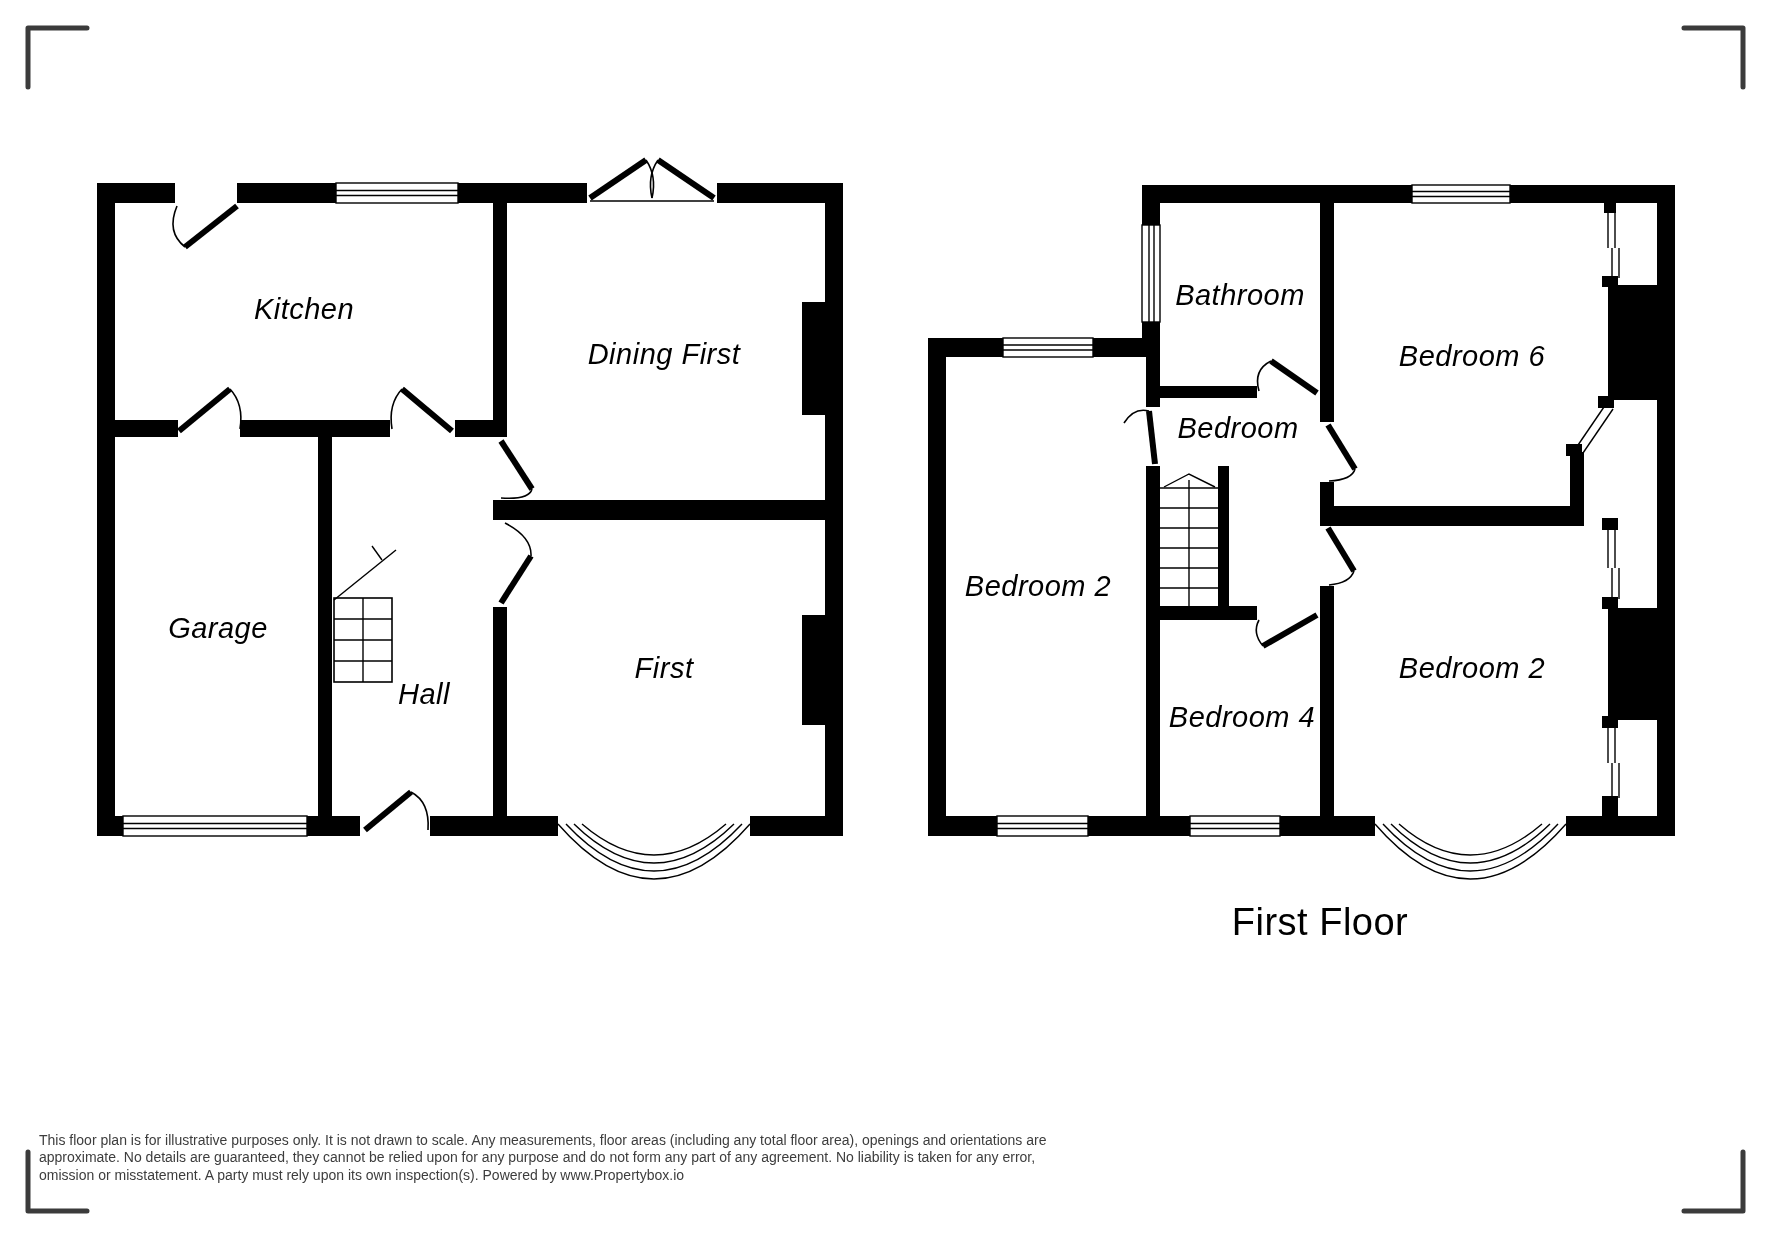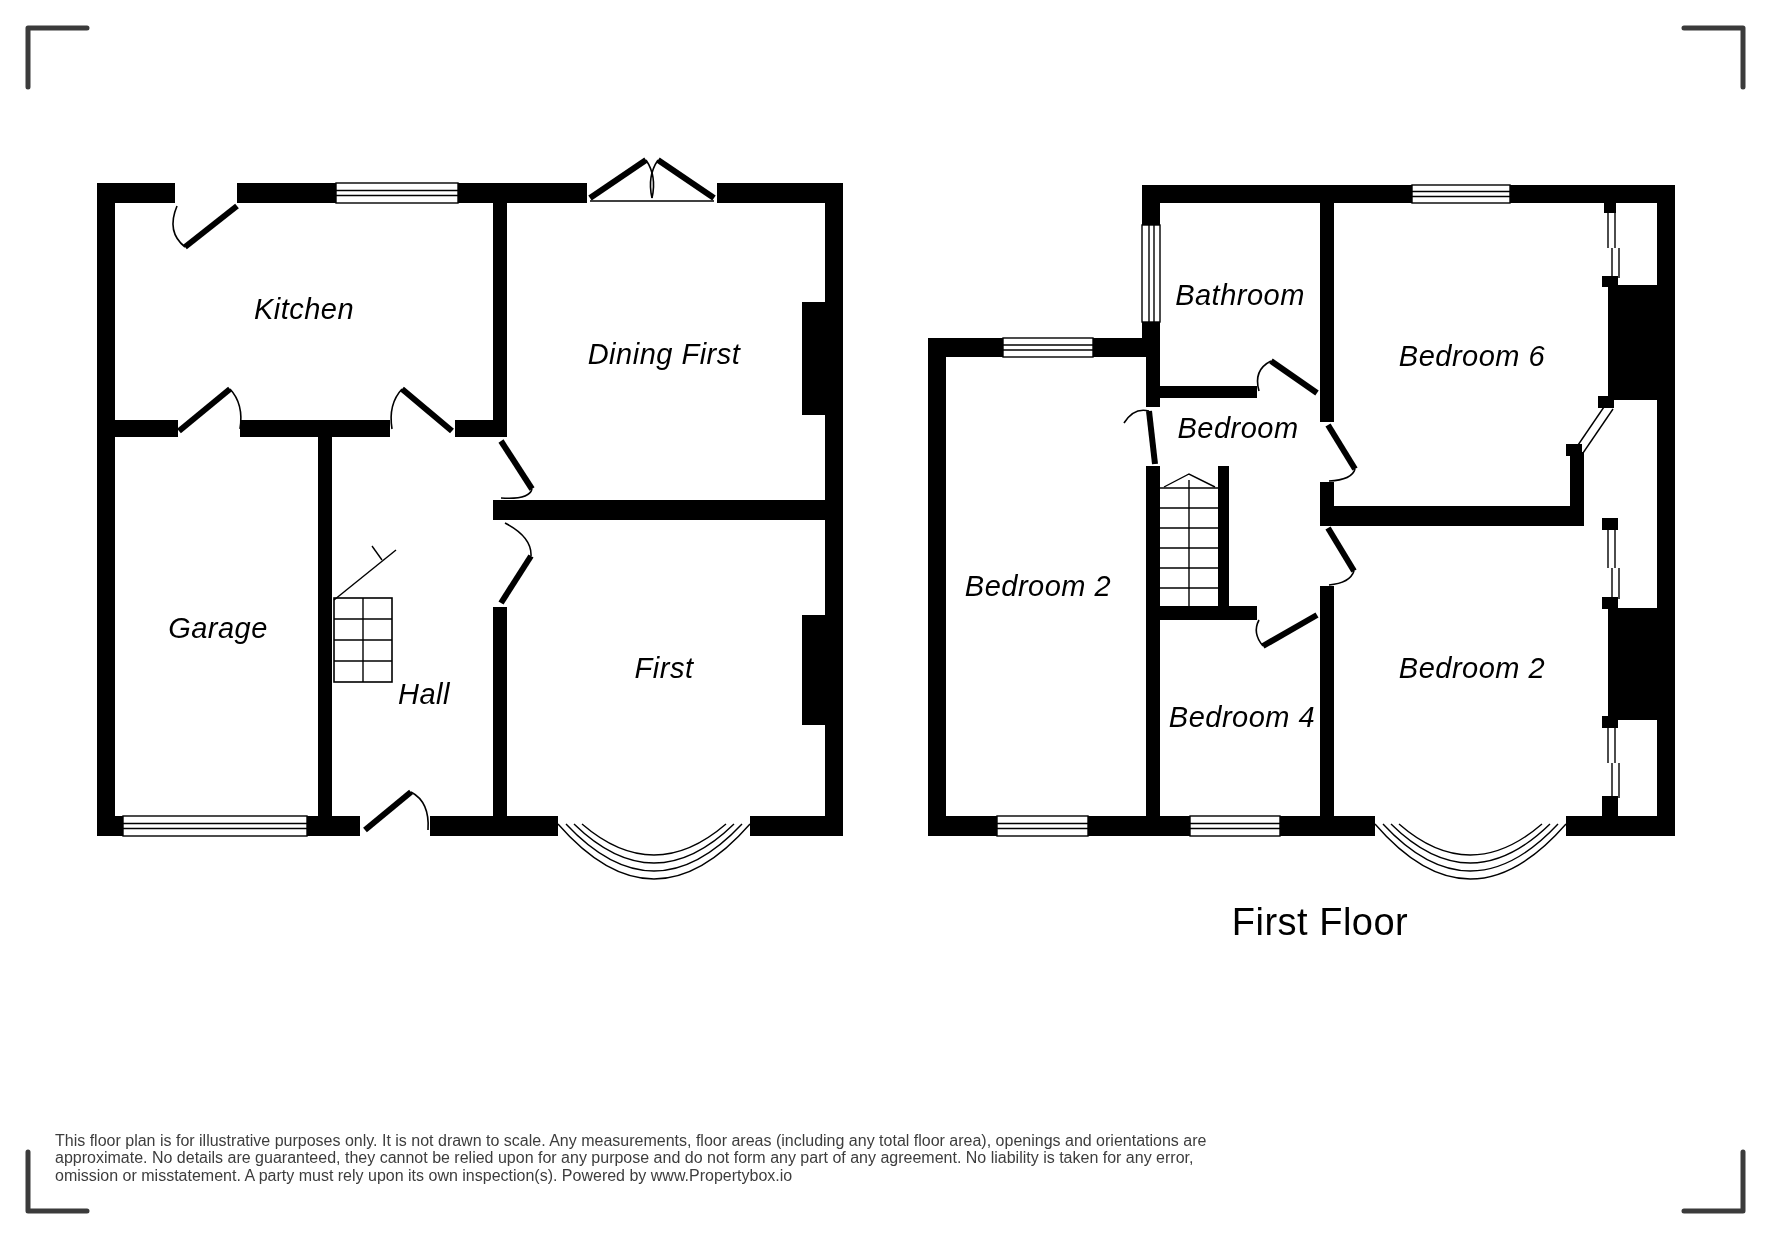--- a/index.html
+++ b/index.html
@@ -30,23 +30,23 @@
   .floor-title{
     position:absolute;
     transform:translate(-50%,-50%);
     font-size:38px;
     color:var(--ink);
     white-space:nowrap;
     letter-spacing:0.5px;
   }
   .disclaimer{
     position:absolute;
-    left:55px;
+    left:39px;
     color:var(--disc);
-    font-size:16px;
+    font-size:14px;
     line-height:17.5px;
     white-space:nowrap;
   }
   .wall{fill:var(--wall);}
   .thin{stroke:var(--wall);stroke-width:1.4;fill:none;}
   .winline{stroke:var(--wall);stroke-width:1.4;fill:none;}
   .winbox{fill:#ffffff;stroke:var(--wall);stroke-width:1.4;}
   .leaf{stroke:var(--wall);stroke-width:6;fill:none;}
   .swing{stroke:var(--wall);stroke-width:1.6;fill:none;}
   .stairbox{fill:#ffffff;stroke:var(--wall);stroke-width:1.6;}

